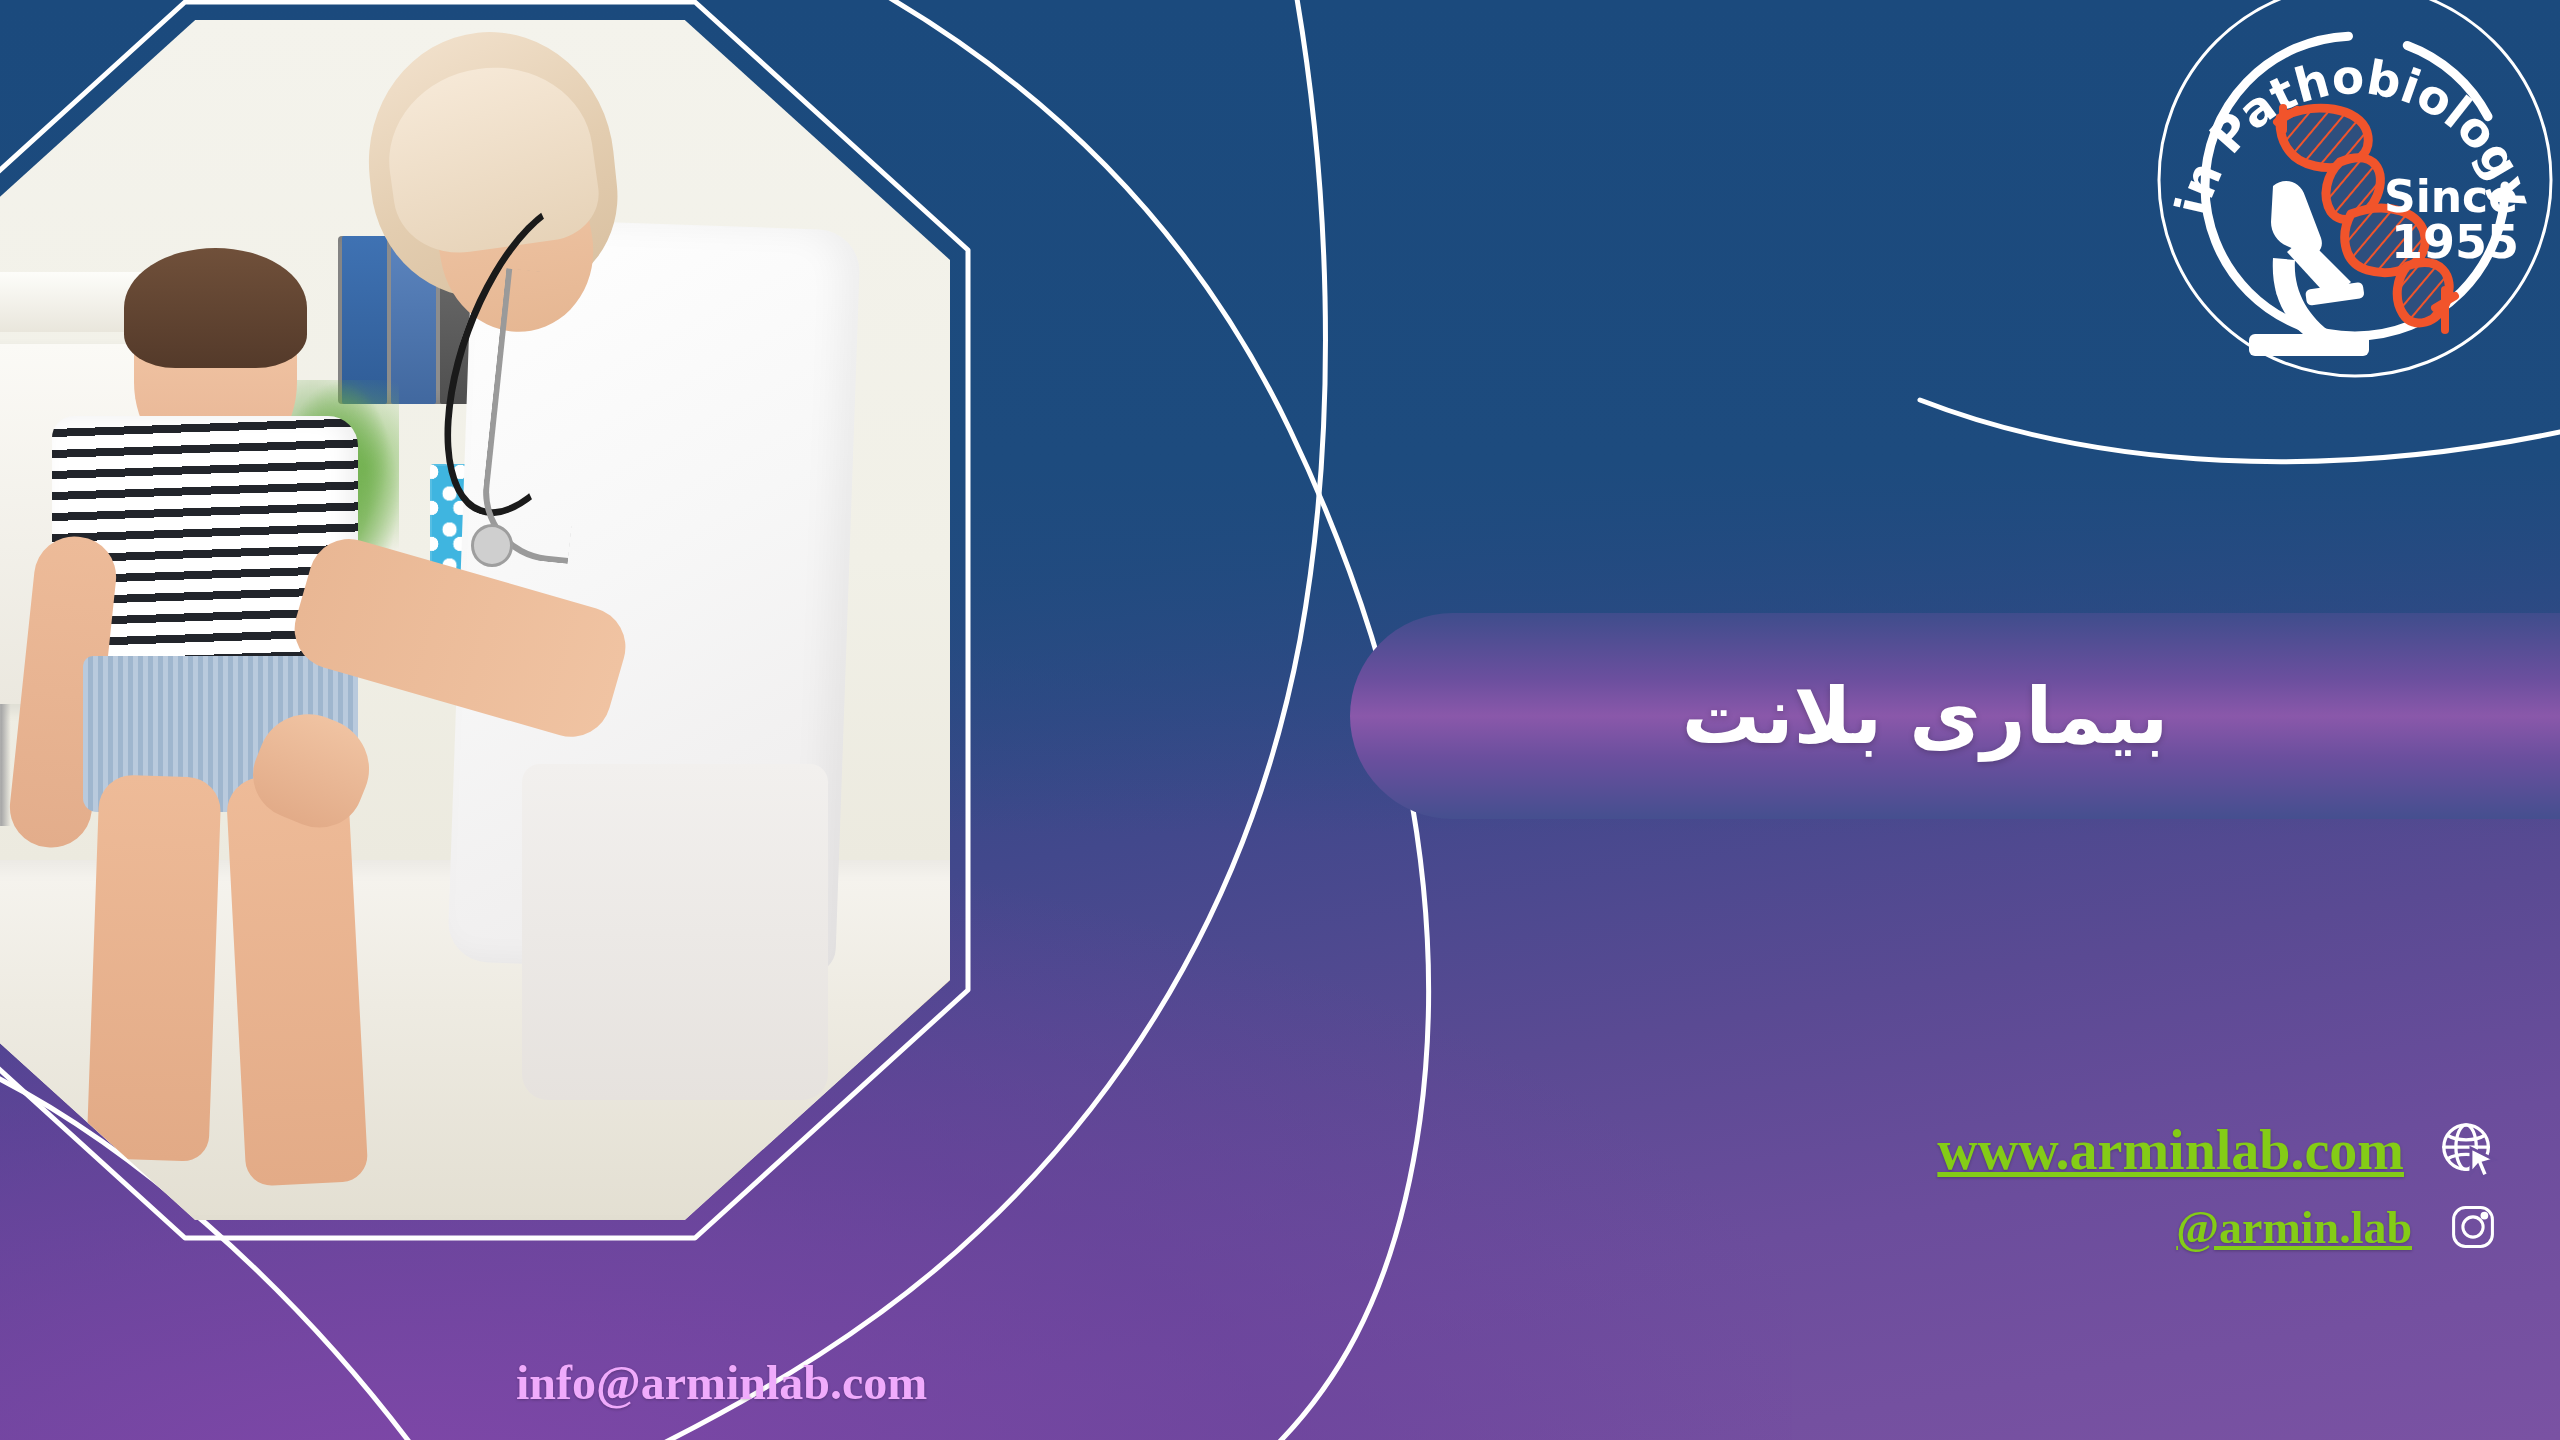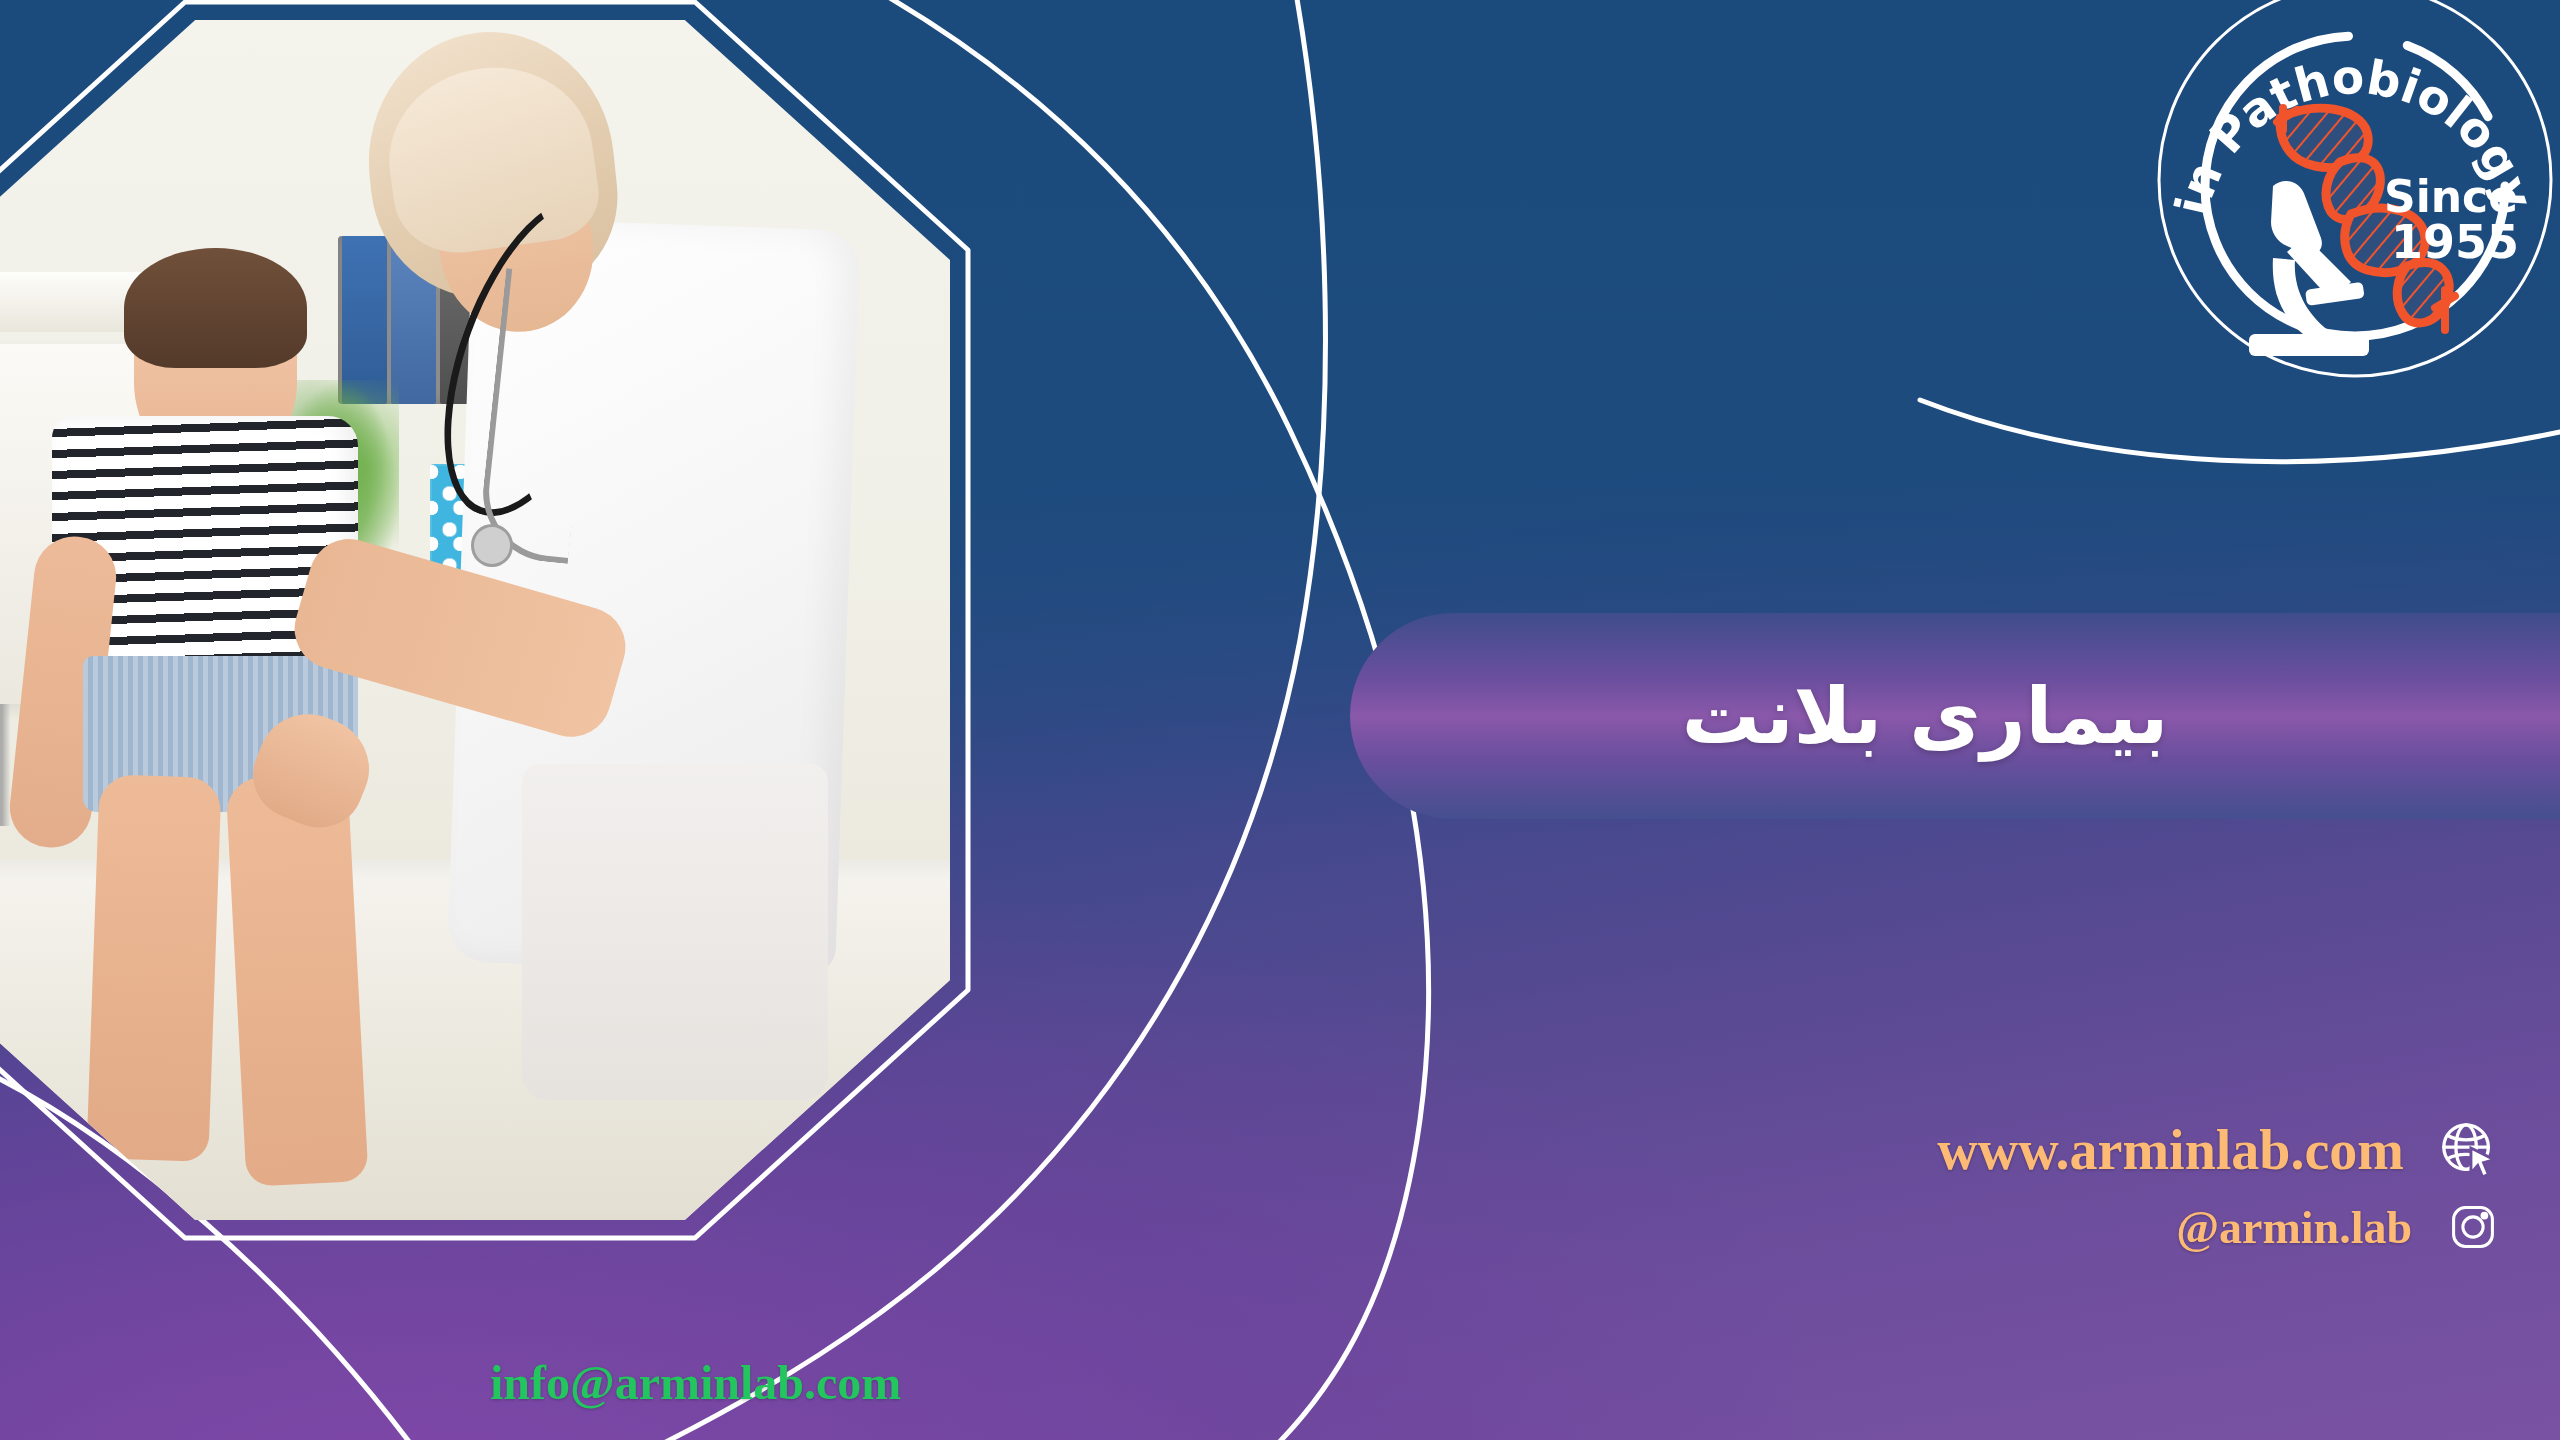--- a/index.html
+++ b/index.html
@@ -279,37 +279,38 @@
     position:absolute;
     right:60px; top:1118px;
     width:860px;
   }
   .contact-row {
     display:flex; align-items:center; justify-content:flex-end;
     gap:34px;
     margin-bottom:18px;
   }
   .contact-text {
-    color:#fdba74;
+    color:#84cc16;
     font-weight:bold;
     text-align:right;
     white-space:nowrap;
     text-shadow:0 1px 3px rgba(0,0,0,0.25);
+    text-decoration:underline;
   }
   .contact-text.site  { font-size:56px; }
   .contact-text.phone { font-size:46px; }
   .contact-text.insta { font-size:46px; }
   .contact-icon { width:62px; height:62px; flex:0 0 62px; }
   .contact-icon.small { width:54px; height:54px; flex:0 0 54px; }
 
   
   .email {
     position:absolute;
-    left:490px; top:1355px;
-    color:#22c55e;
+    left:516px; top:1355px;
+    color:#f0abfc;
     font-size:48px;
     font-weight:bold;
     white-space:nowrap;
     text-shadow:0 1px 3px rgba(0,0,0,0.25);
   }
 </style>
 </head>
 <body>
 
 <div id="stage">

